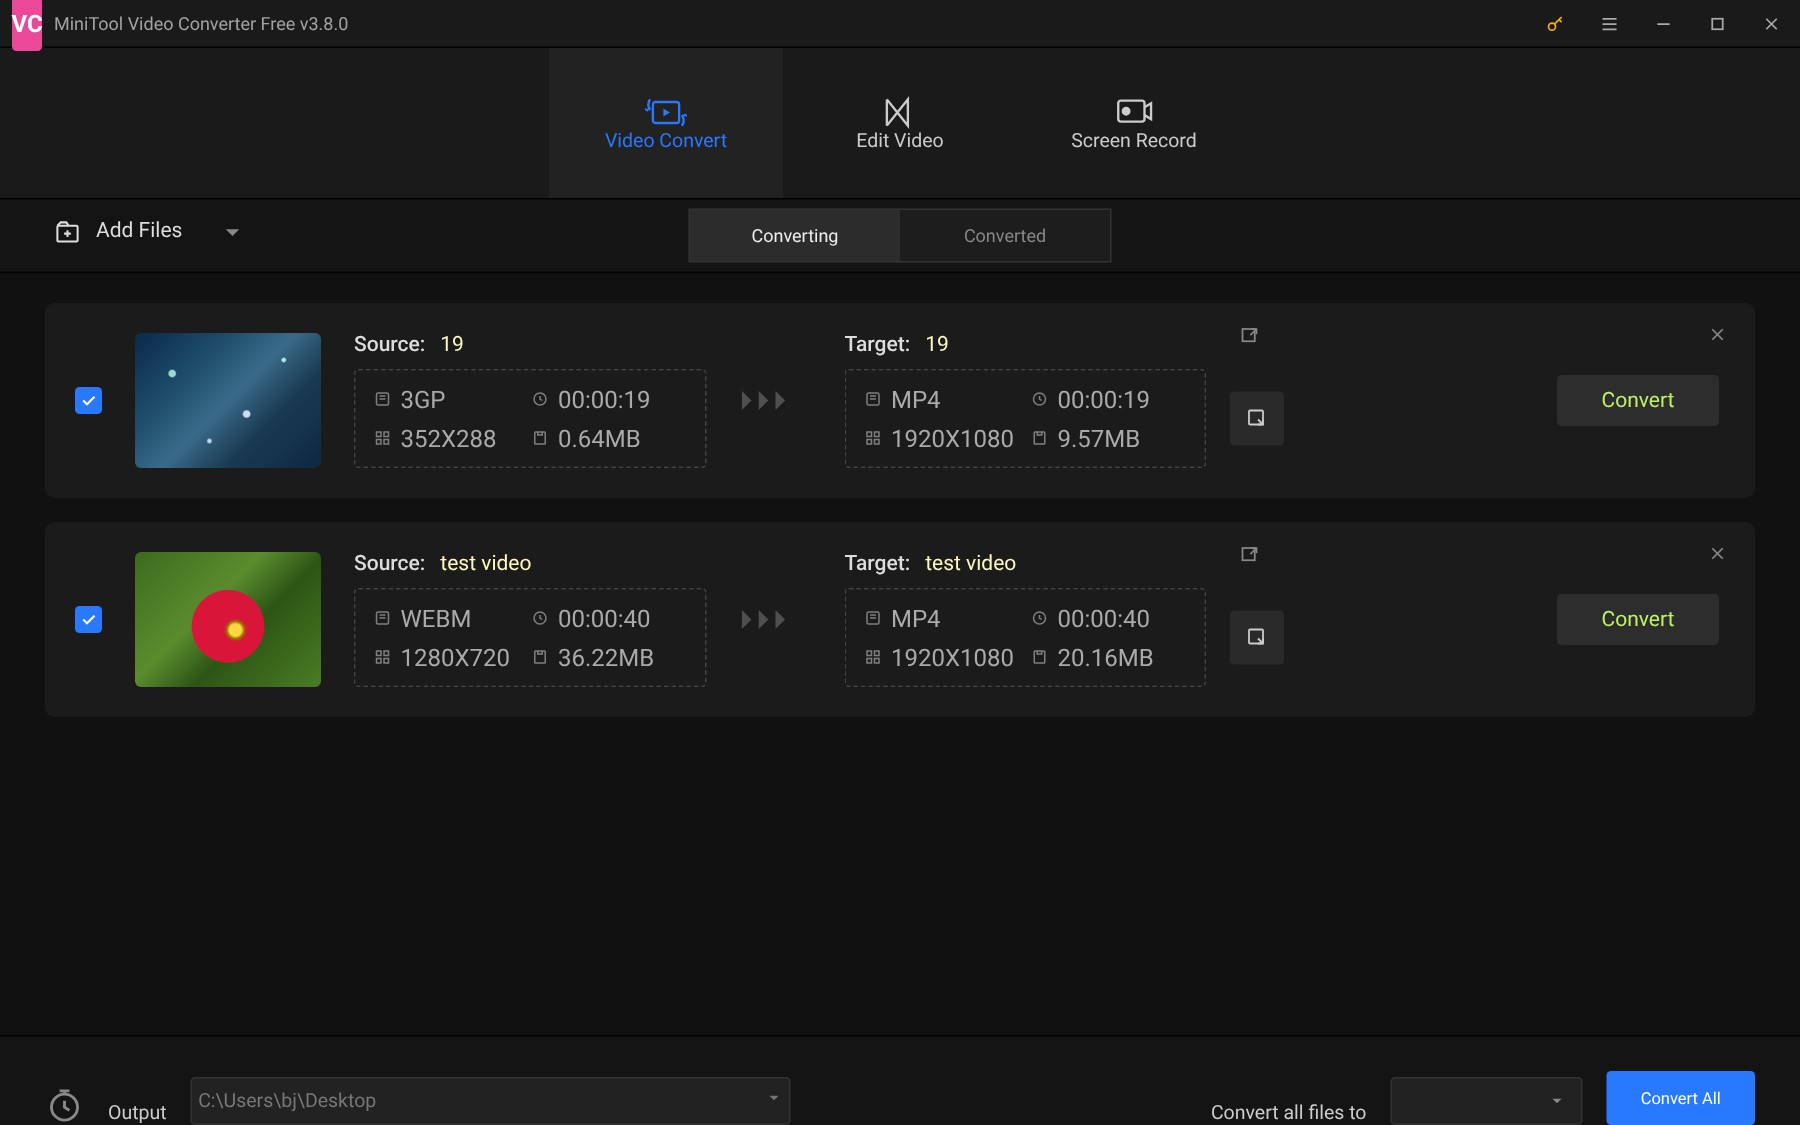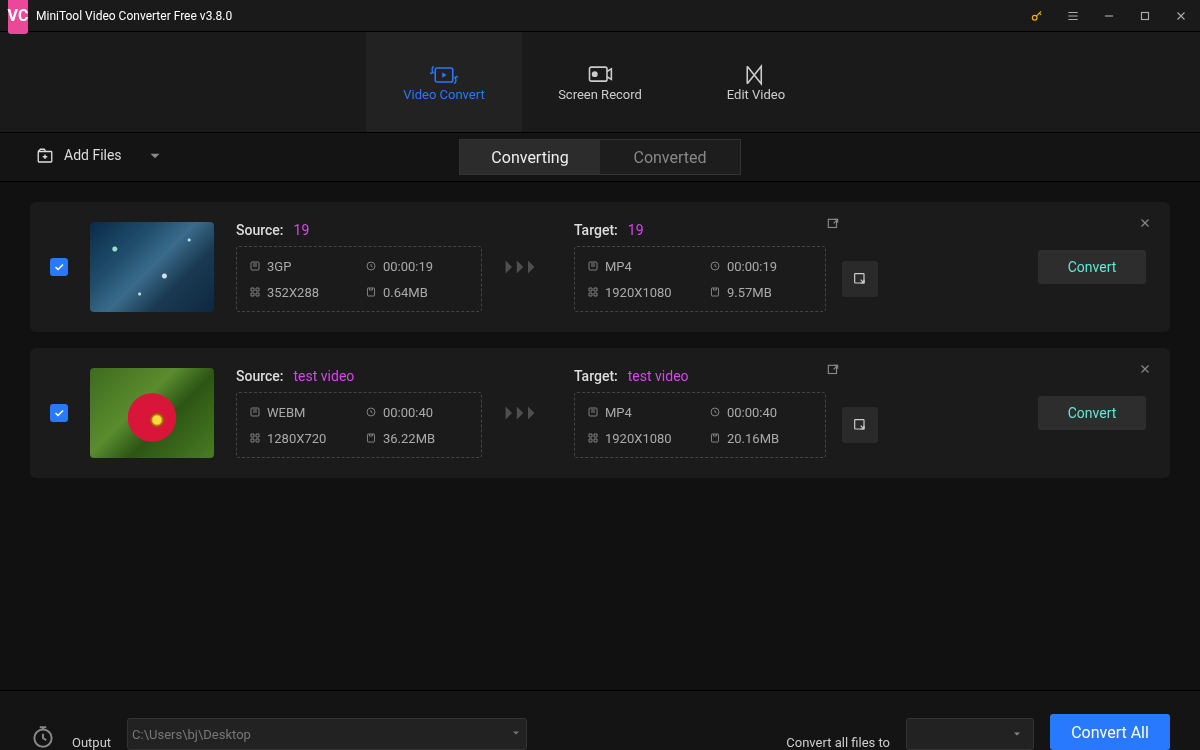--- a/index.html
+++ b/index.html
@@ -1,85 +1,85 @@
 <!DOCTYPE html>
 <html><head>
 <meta charset="utf-8">
 <style>
   * { box-sizing: border-box; margin: 0; padding: 0; font-family: -apple-system, BlinkMacSystemFont, "Segoe UI", Roboto, sans-serif; }
   body { background: #111; color: #ccc; width: 1200px; height: 750px; overflow: hidden; user-select: none; }
 
   
   .titlebar { height: 32px; background: #1a1a1a; border-bottom: 1px solid #000; display: flex; align-items: center; padding: 0 8px; gap: 8px; }
   .app-logo { width: 20px; height: 36px; background: #ec4899; border-radius: 3px; display: flex; align-items: center; justify-content: center; color: #fff; font-weight: bold; font-size: 16px; }
-  .app-title { font-size: 12px; color: #ffffff; flex: 1; }
+  .app-title { font-size: 12px; color: #a3a3a3; flex: 1; }
   .titlebar-actions { display: flex; align-items: center; gap: 14px; }
   .titlebar-btn { width: 22px; height: 22px; display: flex; align-items: center; justify-content: center; color: #aaa; cursor: pointer; }
   .titlebar-btn svg { width: 14px; height: 14px; }
   .key-icon { color: #f0b000; }
 
   
   .main-nav { height: 100px; background: #1a1a1a; display: flex; justify-content: center; align-items: stretch; gap: 0; }
   .nav-item { width: 156px; display: flex; flex-direction: column; align-items: center; justify-content: center; color: #ccc; cursor: pointer; font-size: 13px; }
   .nav-item.active { background: #222; color: #2979ff; }
   .nav-item svg { width: 28px; height: 24px; }
 
   
   .toolbar { height: 50px; background: #141414; border-top: 1px solid #000; border-bottom: 1px solid #000; display: flex; align-items: center; padding: 0 36px; position: relative; }
   .add-files { display: flex; align-items: flex-start; gap: 10px; color: #ddd; font-size: 14px; cursor: pointer; }
   .add-files svg { width: 18px; height: 18px; }
   .add-files-drop { margin-left: 14px; color: #888; }
   .tabswitch { position: absolute; left: 50%; top: 50%; transform: translate(-50%, -50%); display: flex; border: 1px solid #333; background: #1d1d1d; }
-  .tabswitch div { width: 140px; height: 34px; display: flex; align-items: center; justify-content: center; font-size: 16px; cursor: pointer; color: #888; }
+  .tabswitch div { width: 140px; height: 34px; display: flex; align-items: center; justify-content: center; font-size: 12px; cursor: pointer; color: #888; }
   .tabswitch div.on { background: #2c2c2c; color: #eee; }
 
   
   .list { padding: 20px 30px; display: flex; flex-direction: column; gap: 16px; }
   .card { background: #1b1b1b; border-radius: 6px; padding: 20px 24px 20px 20px; display: flex; align-items: center; gap: 22px; position: relative; }
   .checkbox { width: 18px; height: 18px; background: #2979ff; border-radius: 3px; display: flex; align-items: center; justify-content: center; cursor: pointer; flex-shrink: 0; }
   .checkbox svg { width: 12px; height: 12px; stroke: #fff; }
   .thumb { width: 124px; height: 90px; border-radius: 4px; flex-shrink: 0; }
   .thumb.water { background: linear-gradient(135deg, #0b2a4a 0%, #1e4d6b 30%, #3a6b8a 50%, #1a3a52 70%, #0d2840 100%); position: relative; overflow: hidden; }
   .thumb.water::before { content:""; position:absolute; inset:0; background: radial-gradient(circle at 20% 30%, #9dc 2px, transparent 3px), radial-gradient(circle at 60% 60%, #cde 2px, transparent 3px), radial-gradient(circle at 80% 20%, #aed 1px, transparent 2px), radial-gradient(circle at 40% 80%, #bde 1px, transparent 2px); }
   .thumb.flower { background: radial-gradient(circle at 50% 55%, #d9153a 0 30%, transparent 31%), linear-gradient(135deg, #3d6b1e 0%, #5a8c2e 40%, #2d5515 60%, #4a7c24 100%); position: relative; overflow:hidden;}
   .thumb.flower::after { content:""; position:absolute; left:48%; top:50%; width:14px; height:14px; background: radial-gradient(circle,#ffd840 0 40%, #a06000 60%); border-radius:50%; }
 
   .block { display: flex; flex-direction: column; gap: 8px; }
   .block-label { display: flex; gap: 10px; font-size: 14px; }
   .block-label .lbl { color: #ddd; font-weight: 500; }
-  .block-label .val { color: #d946ef; }
-
-  .info-box { border: 1px dashed #444; border-radius: 3px; padding: 8px 12px; display: grid; grid-template-columns: 104px 104px; grid-template-rows: 22px 22px; gap: 4px 12px; font-size: 13px; color: #aaa; }
+  .block-label .val { color: #fef9c3; }
+
+  .info-box { border: 1px dashed #444; border-radius: 3px; padding: 8px 12px; display: grid; grid-template-columns: 104px 104px; grid-template-rows: 22px 22px; gap: 4px 1px; font-size: 16px; color: #aaa; }
   .info-cell { display: flex; align-items: center; gap: 6px; white-space: nowrap; }
   .info-cell svg { width: 12px; height: 12px; flex-shrink: 0; opacity: 0.7; }
 
   .target-row { display: flex; align-items: center; gap: 10px; }
   .target-row .info-box { grid-template-columns: 110px 104px; }
   .settings-btn { width: 36px; height: 36px; background: #2a2a2a; border-radius: 3px; display: flex; align-items: center; justify-content: center; cursor: pointer; margin-left: 6px; }
   .settings-btn svg { width: 16px; height: 16px; color: #ccc; }
 
   .arrows { color: #555; display: flex; gap: -2px; }
   .arrows svg { width: 48px; height: 20px; }
 
-  .convert-btn { margin-left: auto; width: 108px; height: 34px; background: #2d2d2d; color: #5eead4; border-radius: 3px; display: flex; align-items: center; justify-content: center; font-size: 14px; cursor: pointer; }
+  .convert-btn { margin-left: auto; width: 108px; height: 34px; background: #2d2d2d; color: #bef264; border-radius: 3px; display: flex; align-items: center; justify-content: center; font-size: 14px; cursor: pointer; }
   .card-actions { position: absolute; right: 18px; top: 14px; display: flex; gap: 14px; color: #888; }
   .card-actions span { cursor: pointer; display:flex; }
   .card-actions svg { width: 14px; height: 14px; }
   .edit-icon { position: absolute; right: 330px; top: 14px; color: #888; cursor:pointer; }
   .edit-icon svg { width:14px; height:14px;}
 
   
   .footer { position: absolute; bottom: 0; left: 0; right: 0; height: 60px; background: #141414; border-top: 1px solid #000; display: flex; align-items: flex-end; padding: 0 30px; gap: 16px; }
   .footer .ico { width:26px; height:26px; color:#888; }
   .footer-label { color: #ccc; font-size: 13px; }
   .out-path { width: 400px; height: 32px; background: #222; border:1px solid #333; border-radius: 3px; display: flex; align-items: center; padding: 0 4px; color: #777; font-size: 13px; cursor: pointer; }
   .out-path span:last-child { margin-left: auto; }
   .footer-spacer { flex: 1; }
   .convert-to-dd { width: 128px; height: 32px; background: #222; border:1px solid #333; border-radius: 3px; display:flex; align-items:center; justify-content:flex-end; padding: 0 10px; cursor:pointer; color:#888; }
-  .convert-all-btn { width: 120px; height: 36px; background: #2979ff; color: #fff; border-radius: 3px; display: flex; align-items: center; justify-content: center; font-size: 16px; cursor: pointer; }
+  .convert-all-btn { width: 99px; height: 36px; background: #2979ff; color: #fff; border-radius: 3px; display: flex; align-items: center; justify-content: center; font-size: 11px; cursor: pointer; }
 </style>
 </head>
 <body>
 
 <div class="titlebar">
   <div class="app-logo">VC</div>
   <div class="app-title">MiniTool Video Converter Free v3.8.0</div>
   <div class="titlebar-actions">
     <span class="titlebar-btn key-icon">
       <svg viewBox="0 0 24 24" fill="none" stroke="currentColor" stroke-width="2">
@@ -117,31 +117,31 @@
         <path d="M14 9v6l5-3z" fill="currentColor" stroke="none"></path>
         <path d="M4 2a6 6 0 0 0 0 8"></path>
         <path d="M28 22a6 6 0 0 0 0-8"></path>
         <path d="M3 9l-1.5 1.5L0 9" stroke-width="1.4"></path>
         <path d="M29 15l1.5-1.5L32 15" stroke-width="1.4"></path>
       </svg>
     <span>Video Convert</span>
   </div>
   <div class="nav-item">
     <svg viewBox="0 0 32 24" fill="none" stroke="currentColor" stroke-width="1.8">
+        <path d="M6 2v20M6 2l8 10-8 10M14 12l8 10V2l-8 10"></path>
+      </svg>
+    <span>Edit Video</span>
+  </div>
+  <div class="nav-item">
+    <svg viewBox="0 0 32 24" fill="none" stroke="currentColor" stroke-width="1.8">
         <rect x="4" y="3" width="20" height="16" rx="2"></rect>
         <path d="M24 8l5-3v12l-5-3"></path>
         <circle cx="10" cy="11" r="2.5" fill="currentColor"></circle>
       </svg>
     <span>Screen Record</span>
-  </div>
-  <div class="nav-item">
-    <svg viewBox="0 0 32 24" fill="none" stroke="currentColor" stroke-width="1.8">
-        <path d="M6 2v20M6 2l8 10-8 10M14 12l8 10V2l-8 10"></path>
-      </svg>
-    <span>Edit Video</span>
   </div>
 </div>
 
 <div class="toolbar">
   <div class="add-files">
     <svg viewBox="0 0 24 24" fill="none" stroke="currentColor" stroke-width="1.8">
         <rect x="3" y="6" width="18" height="14" rx="1"></rect>
         <path d="M3 6l3-3h5l2 3"></path>
         <path d="M12 10v6M9 13h6"></path>
       </svg>

